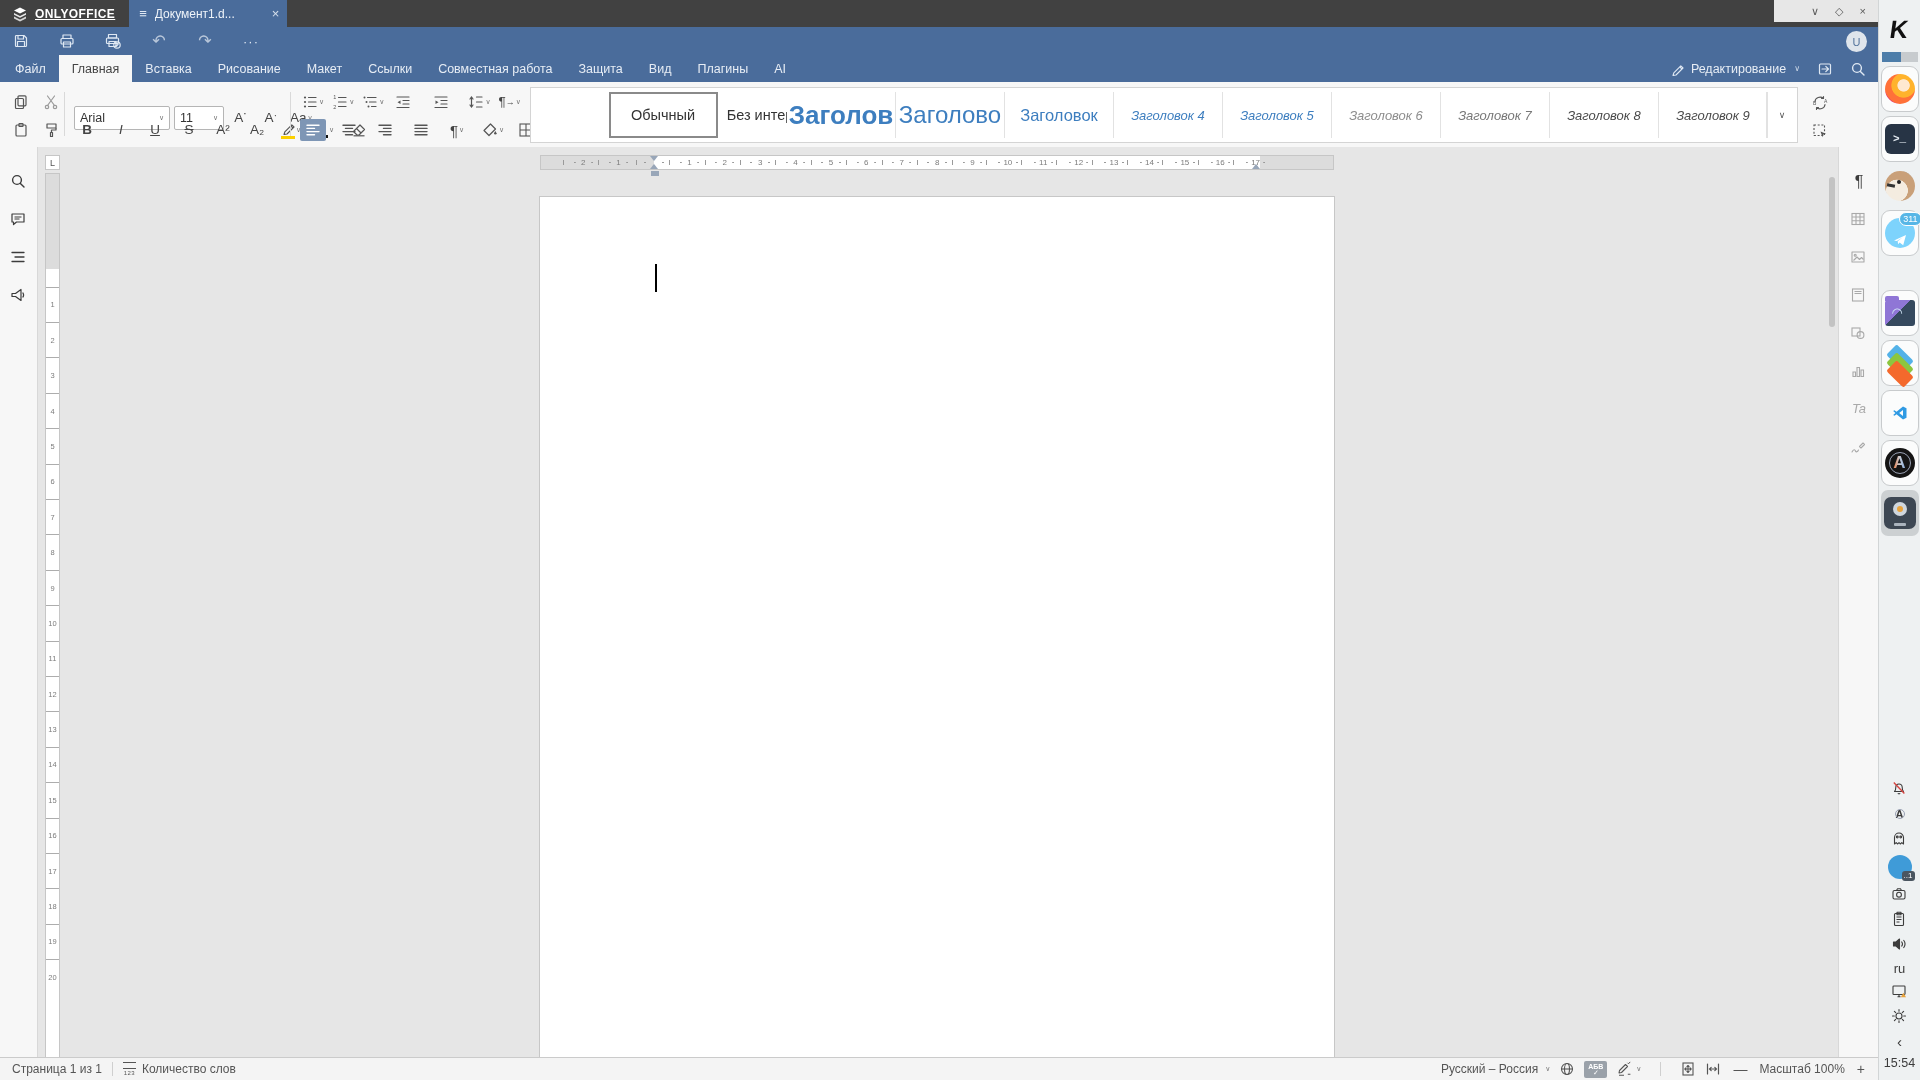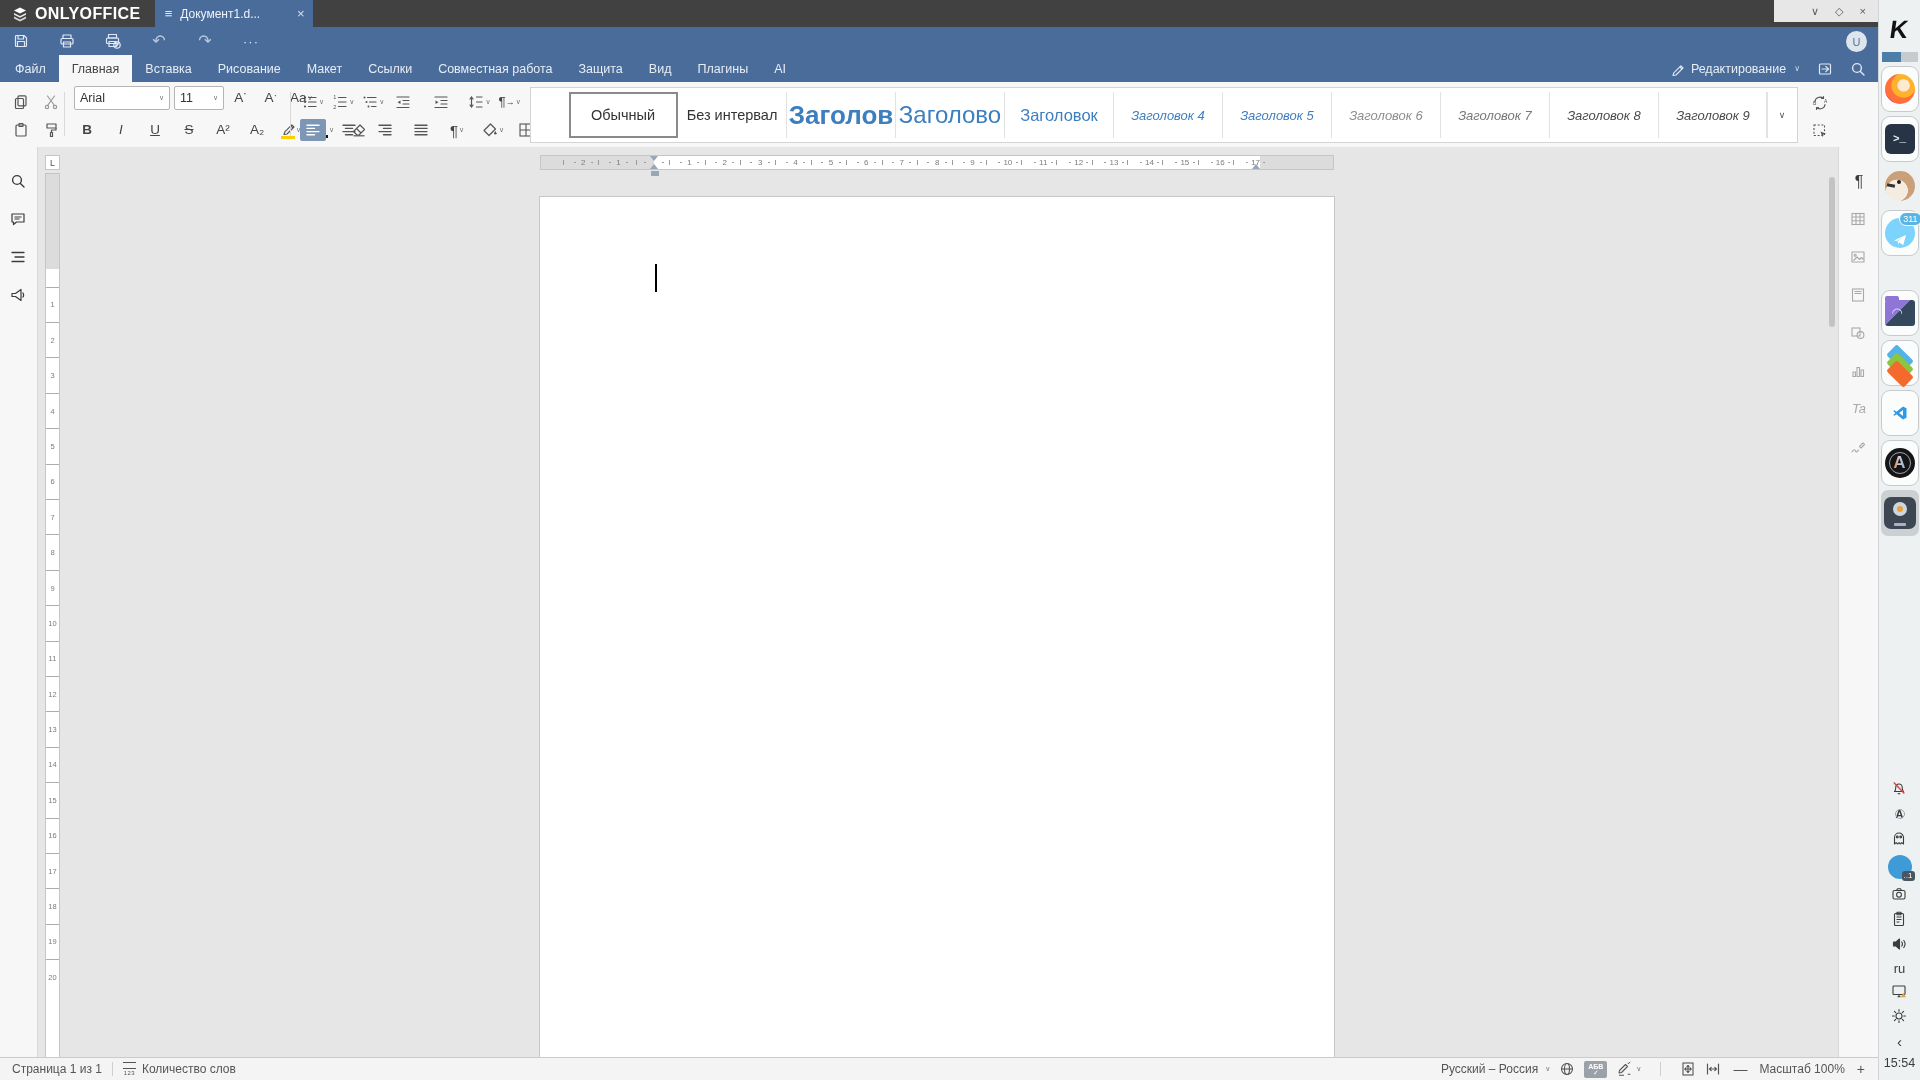--- a/index.html
+++ b/index.html
@@ -11,21 +11,21 @@
   svg.i.dark{color:#3c3c3c;}
   svg.i.s14{width:14px;height:14px;}
   svg.i.s18{width:18px;height:18px;}
 
   
   .editor{position:absolute;left:0;top:0;width:1878px;height:1080px;background:#f7f7f7;}
 
   
   .titlebar{position:absolute;left:0;top:0;width:100%;height:27px;background:#414141;display:flex;align-items:stretch;}
   .brand{display:flex;align-items:center;gap:7px;padding:0 14px 0 12px;}
-  .brand-name{color:#fff;font-size:16px;font-weight:bold;letter-spacing:.4px;}
+  .brand-name{color:#fff;font-size:12px;font-weight:bold;letter-spacing:.4px;text-decoration:underline;}
   .doc-tab{width:140px;background:#4a6c9b;color:#eef3f9;display:flex;align-items:center;gap:8px;padding:0 8px 0 10px;font-size:12px;}
   .doc-tab .ham{font-size:13px;color:#dfe8f3;}
   .doc-tab .ttl{flex:1;white-space:nowrap;overflow:hidden;}
   .doc-tab .x{color:#d7e0ec;font-size:13px;}
   .win-zone{position:absolute;right:0;top:0;width:92px;height:22px;background:#e7e7e7;display:flex;align-items:center;justify-content:flex-end;gap:16px;padding-right:12px;}
   .win-zone span{color:#5a5a5a;font-size:11px;line-height:1;}
 
   
   .header{position:absolute;left:0;top:27px;width:100%;height:28px;background:#4a6c9b;display:flex;align-items:center;}
   .qa{display:flex;align-items:center;gap:24px;padding-left:10px;}
@@ -61,21 +61,21 @@
   .hl-pen{position:relative;display:flex;flex-direction:column;align-items:center;}
   .hl-bar{width:14px;height:3px;background:#fcd000;margin-top:1px;}
   .fc-a{display:flex;flex-direction:column;align-items:center;font-size:12.5px;color:#333;line-height:1;}
   .fc-bar{width:12px;height:3px;background:#111;margin-top:1px;}
 
   
   .gallery{position:absolute;left:530px;top:5px;width:1268px;height:56px;background:#fff;border:1px solid #d4d4d4;box-sizing:border-box;}
   .gitem{position:absolute;top:4px;height:46px;width:109px;border-right:1px solid #e2e2e2;display:flex;align-items:center;justify-content:center;overflow:hidden;white-space:nowrap;box-sizing:border-box;background:#fff;}
   .gitem.sel{outline:2px solid #8a8a8a;outline-offset:-2px;}
   .gmore{position:absolute;top:4px;left:1235px;width:30px;height:46px;display:flex;align-items:center;justify-content:center;border-left:1px solid #e2e2e2;color:#555;font-size:9px;}
-  .st-plain{font-size:14.5px;color:#333;}
+  .st-plain{font-size:14.5px;color:#333;margin-left:40px;}
   .st-h1{font-size:26px;color:#3d7ebf;}
   .st-h2{font-size:24px;color:#3d7ebf;}
   .st-h3{font-size:16.5px;color:#3d7ebf;}
   .st-h45{font-size:13px;color:#3d7ebf;font-style:italic;}
   .st-h6{font-size:13px;color:#8d8d8d;font-style:italic;}
   .st-h7{font-size:13px;color:#777;font-style:italic;}
   .st-h89{font-size:13px;color:#4a4a4a;font-style:italic;}
 
   
   .workarea{position:absolute;left:0;top:147px;width:100%;height:910px;}
@@ -482,21 +482,21 @@
             </svg>
           </span>
         <span class="tbtn">
             <svg class="i">
               <use href="#sy-brush"></use>
             </svg>
           </span>
       </div>
       <div class="tsep" style="left:64px;"></div>
 
-      <div class="tbrow" style="left:74px;top:4px;">
+      <div class="tbrow" style="left:74px;top:24px;">
         <span class="fsel" style="width:84px;">
           <span>Arial</span>
           <span class="chev">∨</span>
         </span>
         <span class="fsel" style="width:38px;">
           <span>11</span>
           <span class="chev">∨</span>
         </span>
         <span class="tbtn glyphbtn">A˙</span>
         <span class="tbtn glyphbtn">Aˑ</span>

